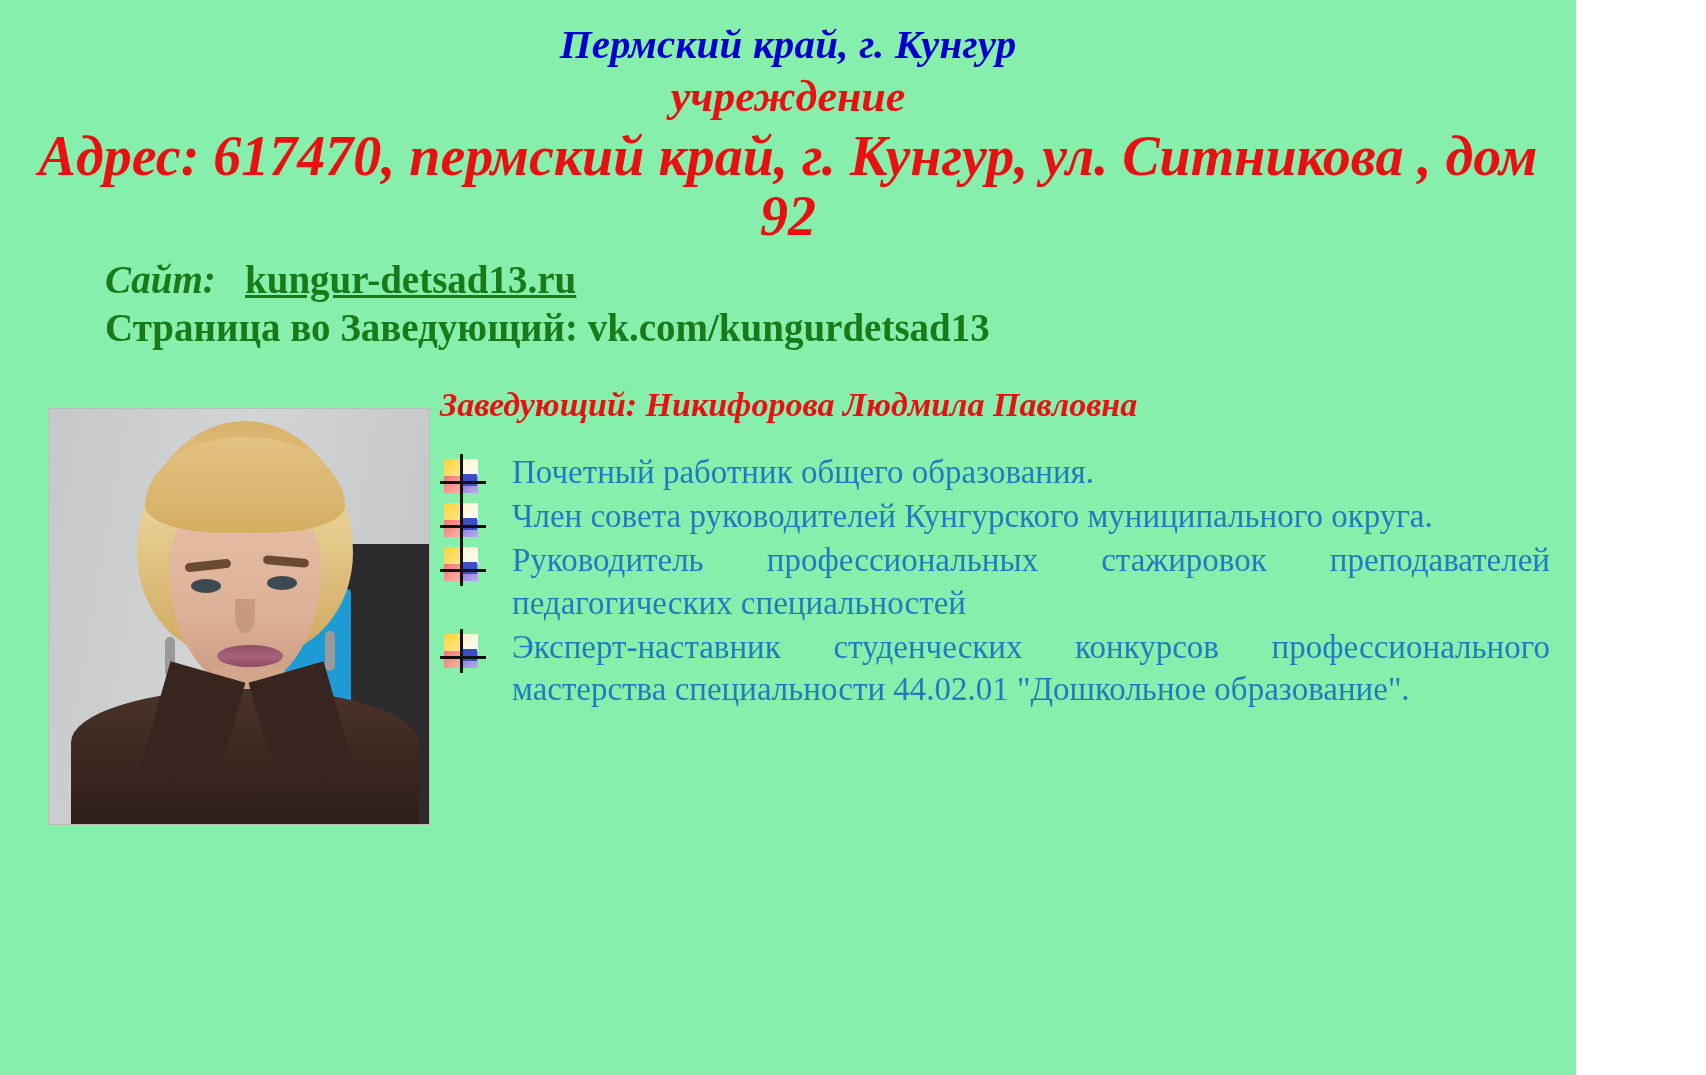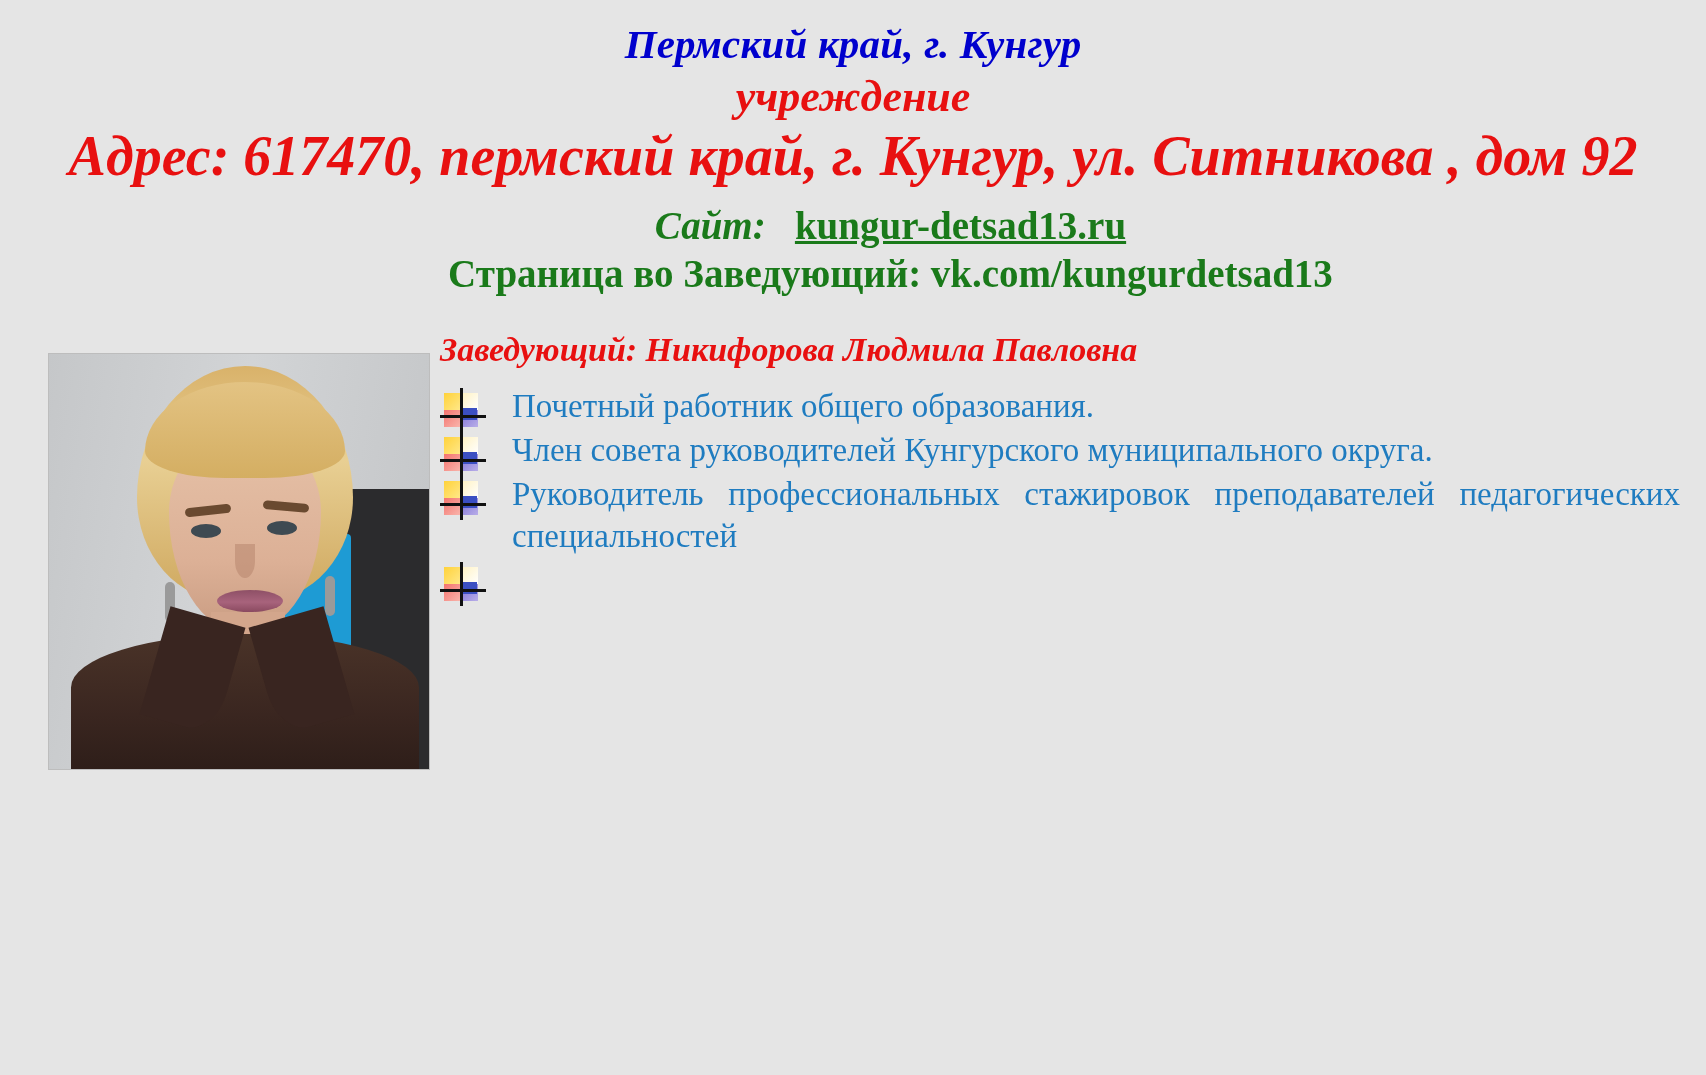--- a/index.html
+++ b/index.html
@@ -10,23 +10,23 @@
   body {
     width: 1706px;
     height: 1075px;
     font-family: "Liberation Serif", "DejaVu Serif", serif;
     overflow: hidden;
     position: relative;
   }
 
   .slide {
     position: relative;
-    width: 1706px;
+    width: 1576px;
     height: 1075px;
-    background: #e5e5e5;
+    background: #86efac;
     box-sizing: border-box;
   }
 
   
   .header {
     padding: 22px 30px 0 30px;
     text-align: center;
   }
 
   .hdr-line {
@@ -58,23 +58,23 @@
   }
 
   .hdr-address {
     color: #e81010;
     font-size: 56px;
     margin-top: 4px;
     margin-bottom: 2px;
   }
 
   .contacts {
-    text-align: center;
+    text-align: left;
     padding-left: 75px;
-    margin-top: 16px;
+    margin-top: 10px;
   }
 
   .contact-line {
     color: #1a7a1a;
     font-size: 39px;
     font-weight: bold;
     line-height: 1.22;
     white-space: nowrap;
   }
 
@@ -197,21 +197,21 @@
     padding-right: 26px;
     padding-top: 0;
   }
 
   .director-line {
     color: #e81010;
     font-size: 34px;
     font-weight: bold;
     font-style: italic;
     line-height: 1.1;
-    margin-bottom: 16px;
+    margin-bottom: 28px;
     white-space: nowrap;
   }
 
   ul.bullets {
     list-style: none;
     margin: 0;
     padding: 0;
   }
 
   li.bullet-item {
@@ -359,20 +359,21 @@
         <li class="bullet-item">
           <span class="marker">
             <span class="q tl"></span>
               <span class="q tr"></span>
             <span class="q bl"></span>
               <span class="q br"></span>
             <span class="bluechip"></span>
             <span class="vbar"></span>
               <span class="hbar"></span>
           </span>
+          <span class="btext">Эксперт-наставник студенческих конкурсов профессионального мастерства специальности 44.02.01 "Дошкольное образование".</span>
         </li>
 
 
       </ul>
     </div>
 
   </div>
 </div>
 
 </body></html>

